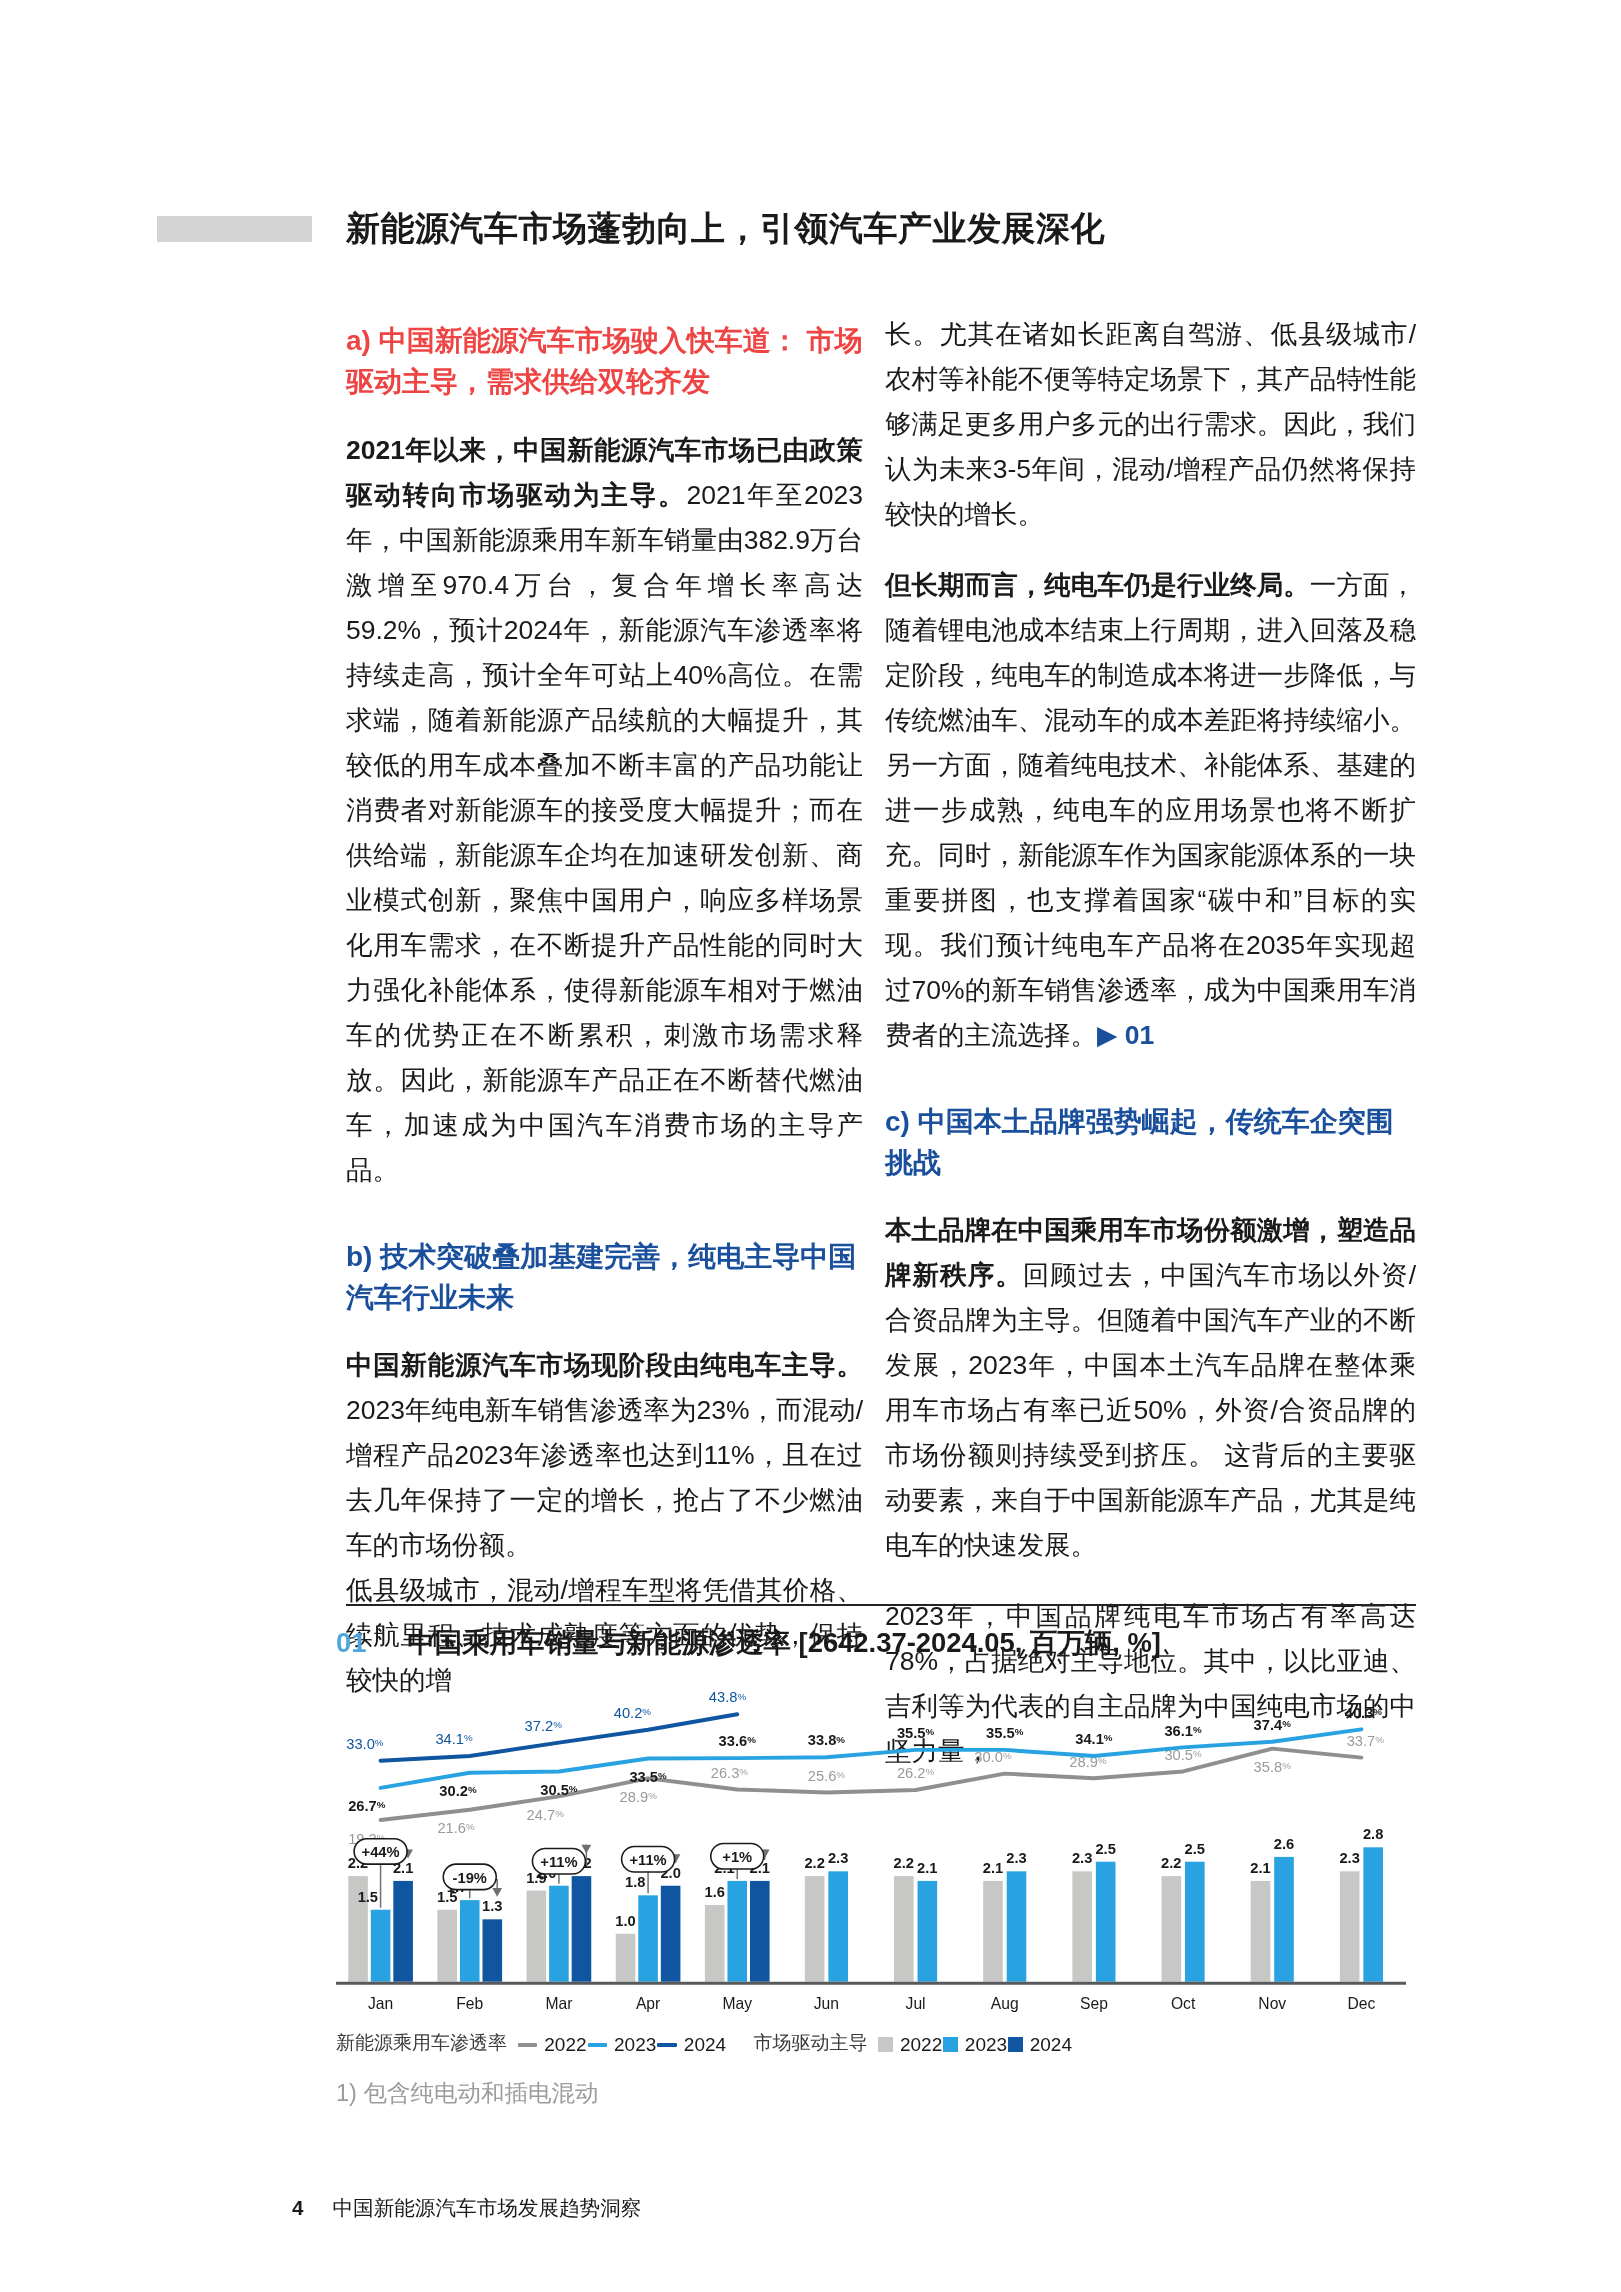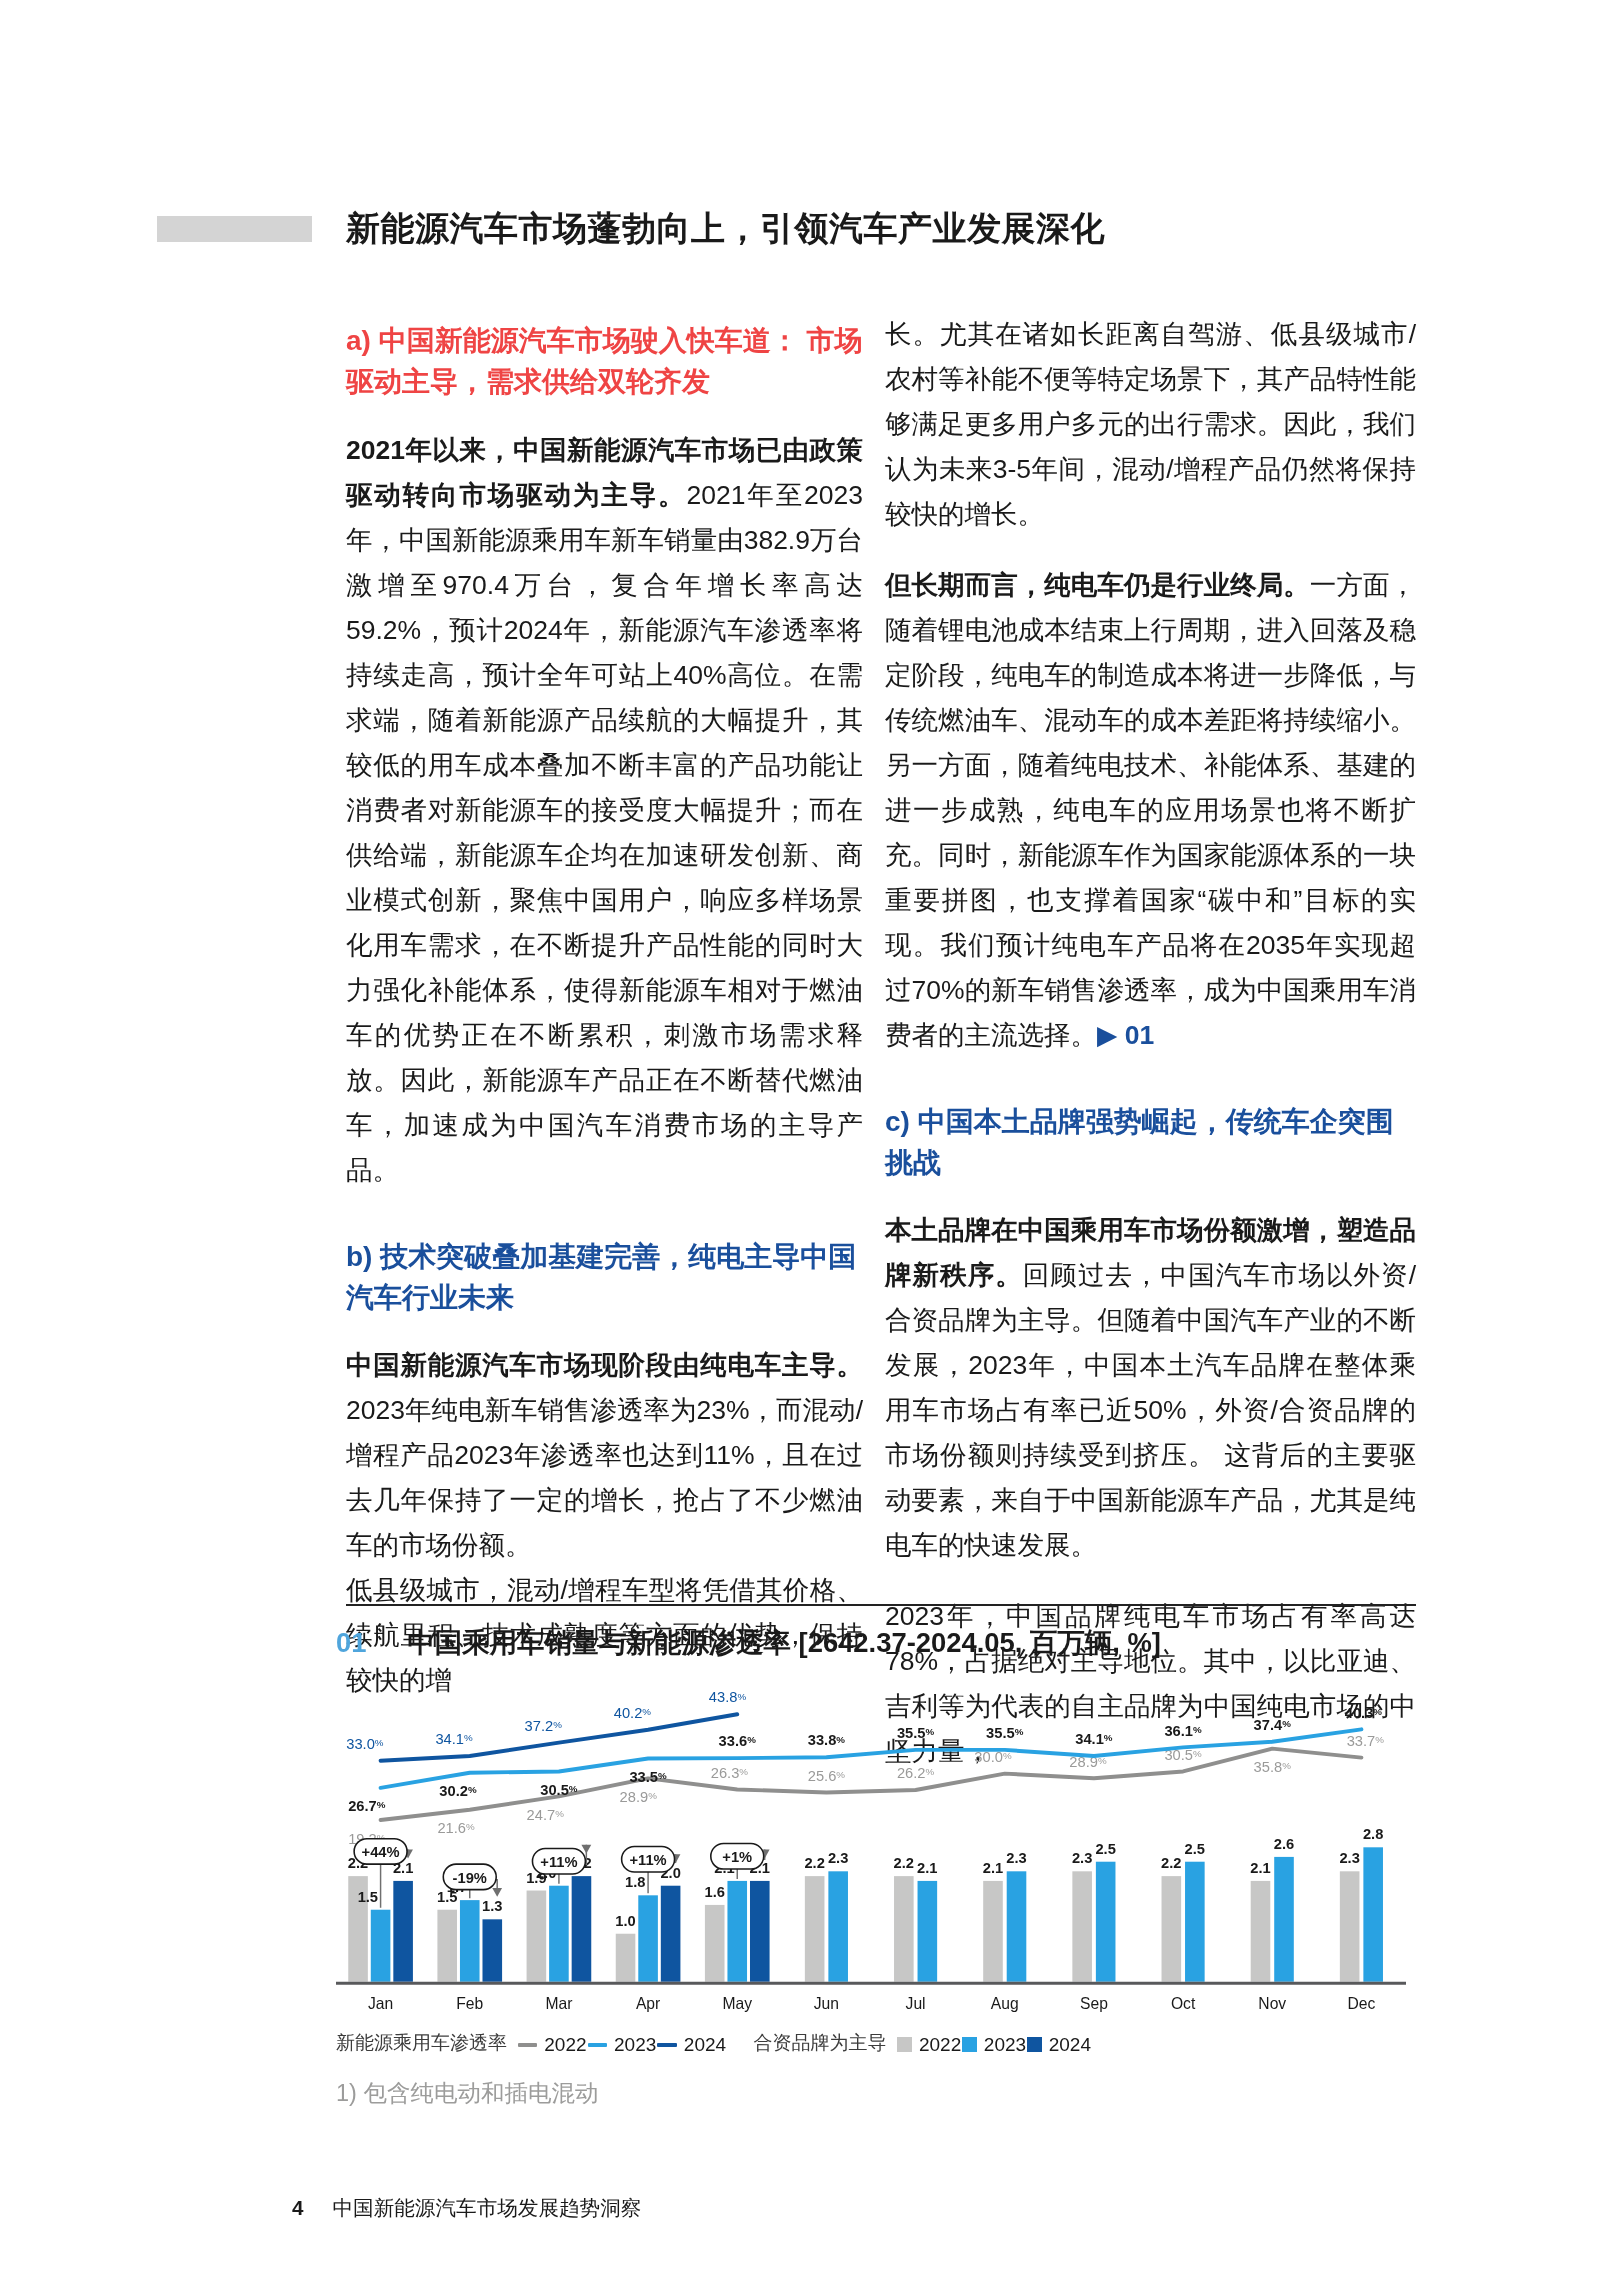--- a/index.html
+++ b/index.html
@@ -220,21 +220,21 @@
       </span>
       <span class="lg-item">
         <span class="lg-line" style="background: rgb(41, 162, 226);"></span>
         <span>2023</span>
       </span>
       <span class="lg-item">
         <span class="lg-line" style="background: rgb(15, 85, 160);"></span>
         <span>2024</span>
       </span>
       <span class="legend-gap"></span>
-      <span class="grp-label">合资品牌为主导</span>
+      <span class="grp-label">市场驱动主导</span>
       <span class="lg-item">
         <span class="lg-sq" style="background: rgb(199, 199, 198);"></span>
         <span>2022</span>
       </span>
       <span class="lg-item">
         <span class="lg-sq" style="background: rgb(41, 162, 226);"></span>
         <span>2023</span>
       </span>
       <span class="lg-item">
         <span class="lg-sq" style="background: rgb(15, 85, 160);"></span>

